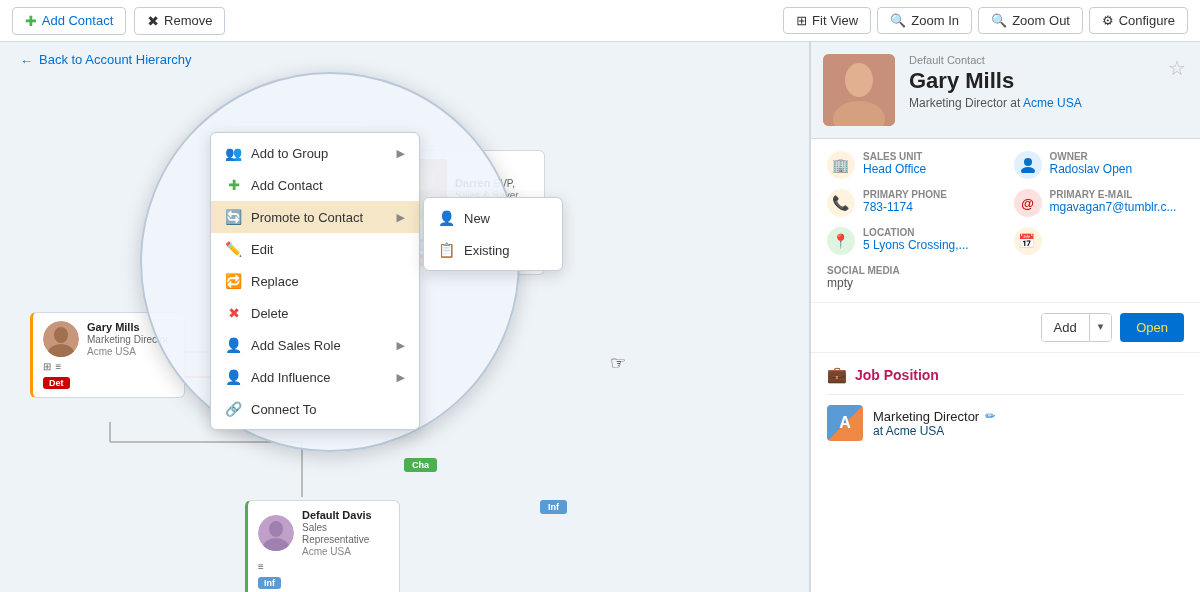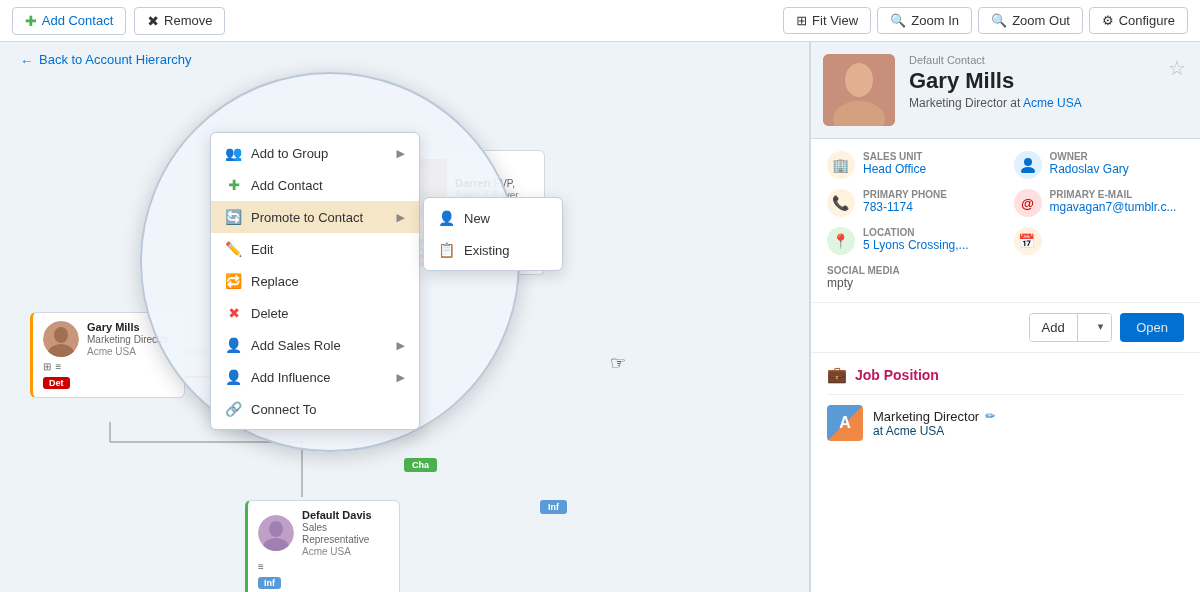--- a/index.html
+++ b/index.html
@@ -154,26 +154,26 @@
     .detail-content { display: flex; flex-direction: column; }
     .detail-label { font-size: 10px; color: #888; text-transform: uppercase; font-weight: 600; }
     .detail-value { font-size: 12px; color: #0070d2; }
     .detail-value.plain { color: #555; }
 
     .contact-actions {
       display: flex; gap: 8px; padding: 10px 16px; border-top: 1px solid #eee;
       justify-content: flex-end;
     }
     .btn-add-dd {
-      display: flex; gap: 12px;
+      display: flex; gap: 0;
       border: 1px solid #c5cdd8; border-radius: 4px; overflow: hidden;
     }
     .btn-add-dd-label { padding: 6px 12px; background: #fff; font-size: 13px; color: #333; border-right: 1px solid #c5cdd8; }
     .btn-add-dd-arrow { padding: 6px 8px; background: #fff; font-size: 11px; color: #555; cursor: pointer; }
-    .btn-open { background: #0070d2; color: #e5e5e5; border: none; border-radius: 4px; padding: 6px 16px; font-size: 13px; cursor: pointer; }
+    .btn-open { background: #0070d2; color: #fde047; border: none; border-radius: 4px; padding: 6px 16px; font-size: 13px; cursor: pointer; }
 
     .job-position { padding: 12px 16px; border-top: 1px solid #eee; }
     .job-position-header { display: flex; align-items: center; gap: 8px; margin-bottom: 10px; }
     .job-position-icon { font-size: 16px; color: #0070d2; }
     .job-position-title { font-size: 14px; font-weight: 600; color: #be185d; }
     .job-position-body { display: flex; align-items: center; gap: 10px; border-top: 1px solid #eee; padding-top: 10px; }
     .job-position-logo { width: 36px; height: 36px; border-radius: 4px; background: linear-gradient(135deg, #5b9bd5 50%, #e84 50%); display: flex; align-items: center; justify-content: center; font-weight: bold; color: #fff; font-size: 16px; flex-shrink: 0; }
     .job-position-details { display: flex; flex-direction: column; }
     .job-position-role { font-size: 13px; font-weight: 500; color: #222; display: flex; align-items: center; gap: 6px; }
     .job-position-company { font-size: 12px; color: #0c4a6e; }
@@ -461,21 +461,21 @@
 
       <div class="detail-item">
         <div class="detail-icon blue-bg">
           <svg width="16" height="16" viewBox="0 0 16 16">
               <circle cx="8" cy="5" r="4" fill="#0070d2"></circle>
               <ellipse cx="8" cy="14" rx="7" ry="4" fill="#0070d2"></ellipse>
             </svg>
         </div>
         <div class="detail-content">
           <span class="detail-label">OWNER</span>
-          <span class="detail-value">Radoslav Gary</span>
+          <span class="detail-value">Radoslav Open</span>
         </div>
       </div>
 
       <div class="detail-item">
         <div class="detail-icon orange-bg">📞</div>
         <div class="detail-content">
           <span class="detail-label">PRIMARY PHONE</span>
           <span class="detail-value">783-1174</span>
         </div>
       </div>

